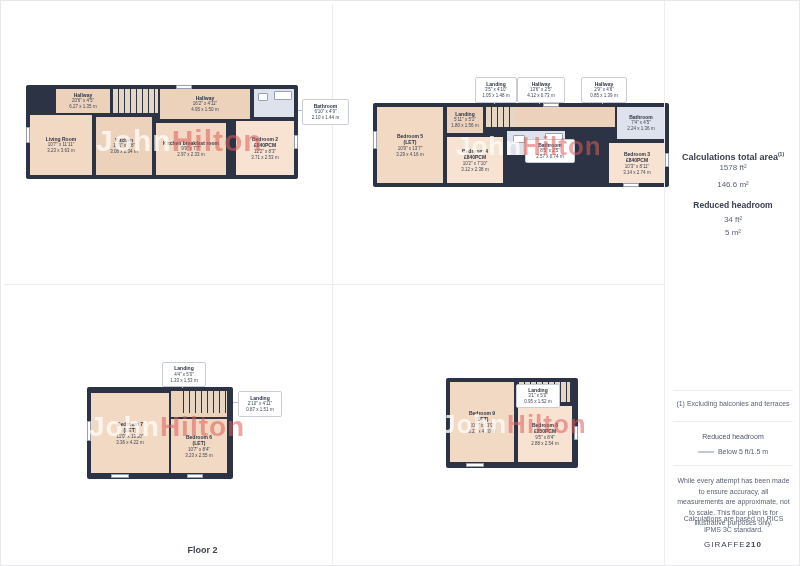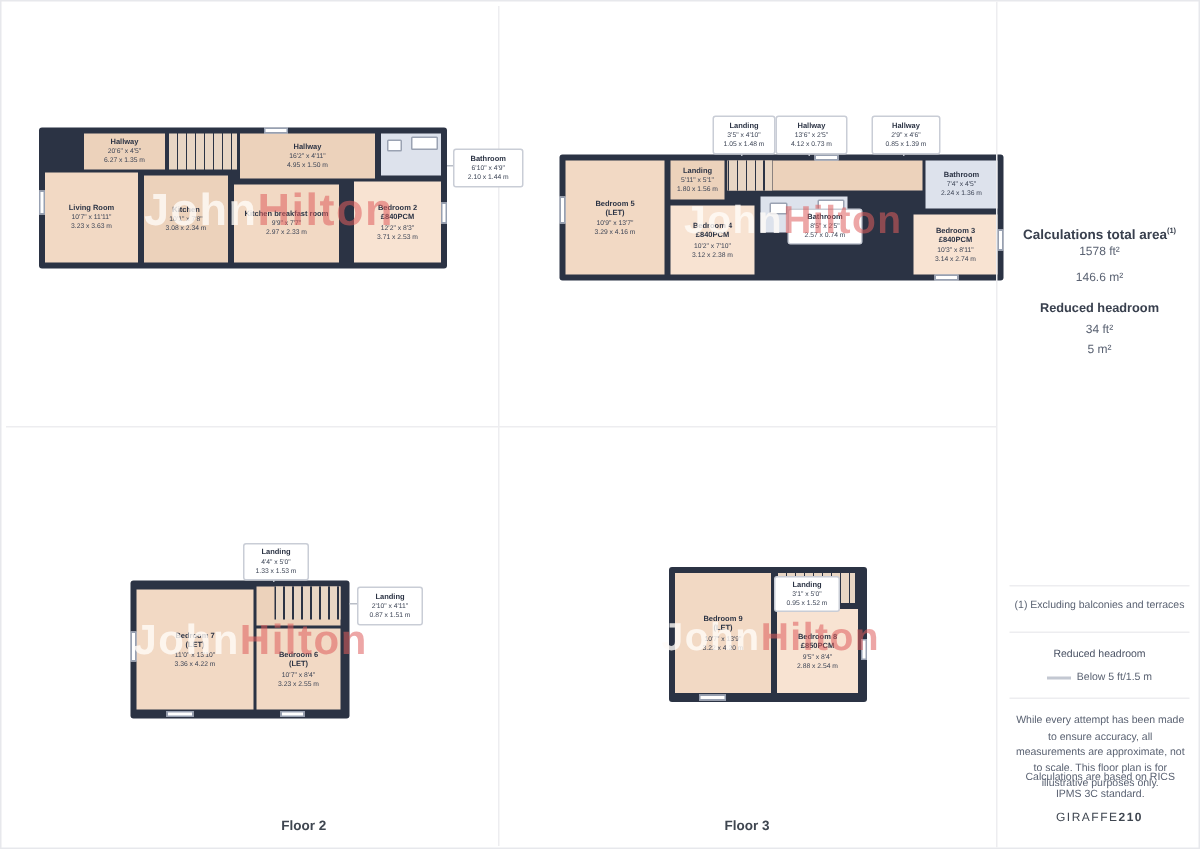--- a/index.html
+++ b/index.html
@@ -204,21 +204,20 @@
     <div class="room peach-l" style="left:72px;top:28px;width:54px;height:56px;">
       <div class="nm">Bedroom 8</div>
       <div class="nm">£850PCM</div>
       <div class="dm">9'5" x 8'4"</div>
       <div class="dm">2.88 x 2.54 m</div>
     </div>
     <div class="win" style="left:20px;top:85px;width:18px;height:4px;"></div>
     <div class="win" style="left:128px;top:48px;width:4px;height:14px;"></div>
   </div>
   <div class="watermark" style="left:440px;top:408px;font-size:26px;"><span class="wm-a">John</span><span class="wm-b">Hilton</span></div>
-  <div class="floor-title" style="left:331px;top:544px;width:332px;">Floor 3</div>
 
   <div class="sidebar">
     <div class="sb sb-title" style="top:150px;"><span>Calculations total area</span><sup>(1)</sup></div>
     <div class="sb sb-val" style="top:162px;">1578 ft²</div>
     <div class="sb sb-val" style="top:179px;">146.6 m²</div>
     <div class="sb sb-title" style="top:199px;font-size:8.5px;">Reduced headroom</div>
     <div class="sb sb-val" style="top:214px;">34 ft²</div>
     <div class="sb sb-val" style="top:227px;">5 m²</div>
 
     <div class="sb-div" style="top:389px;"></div>

